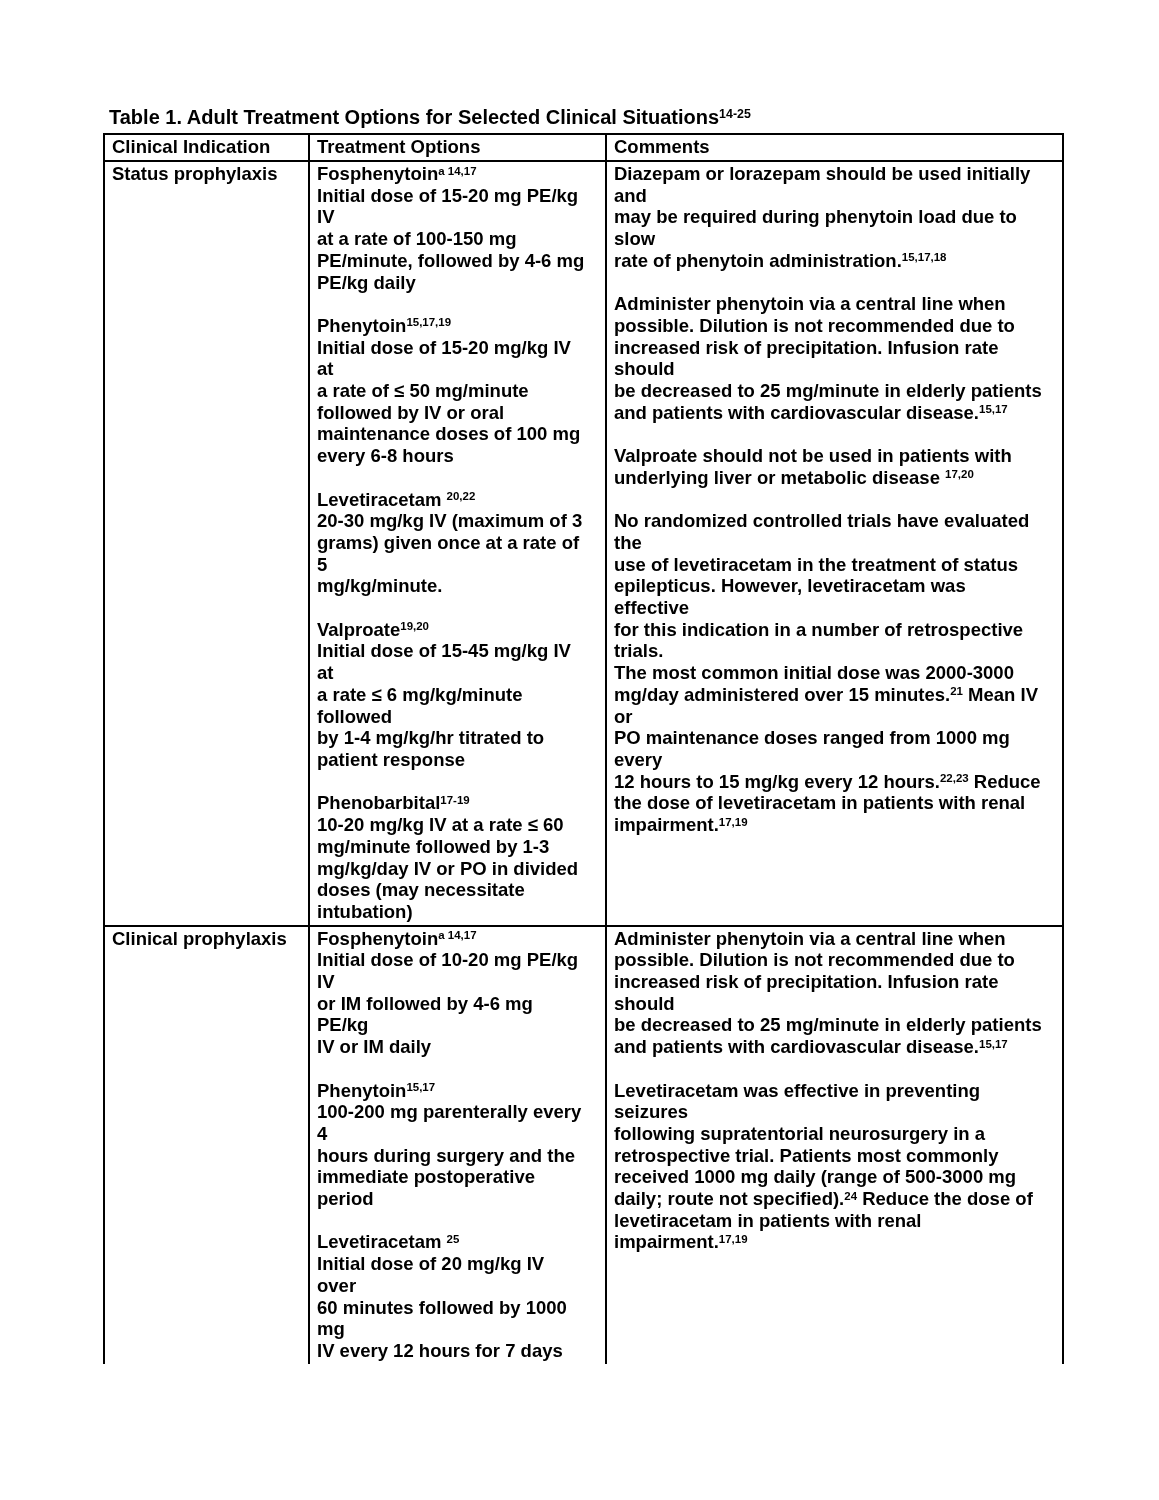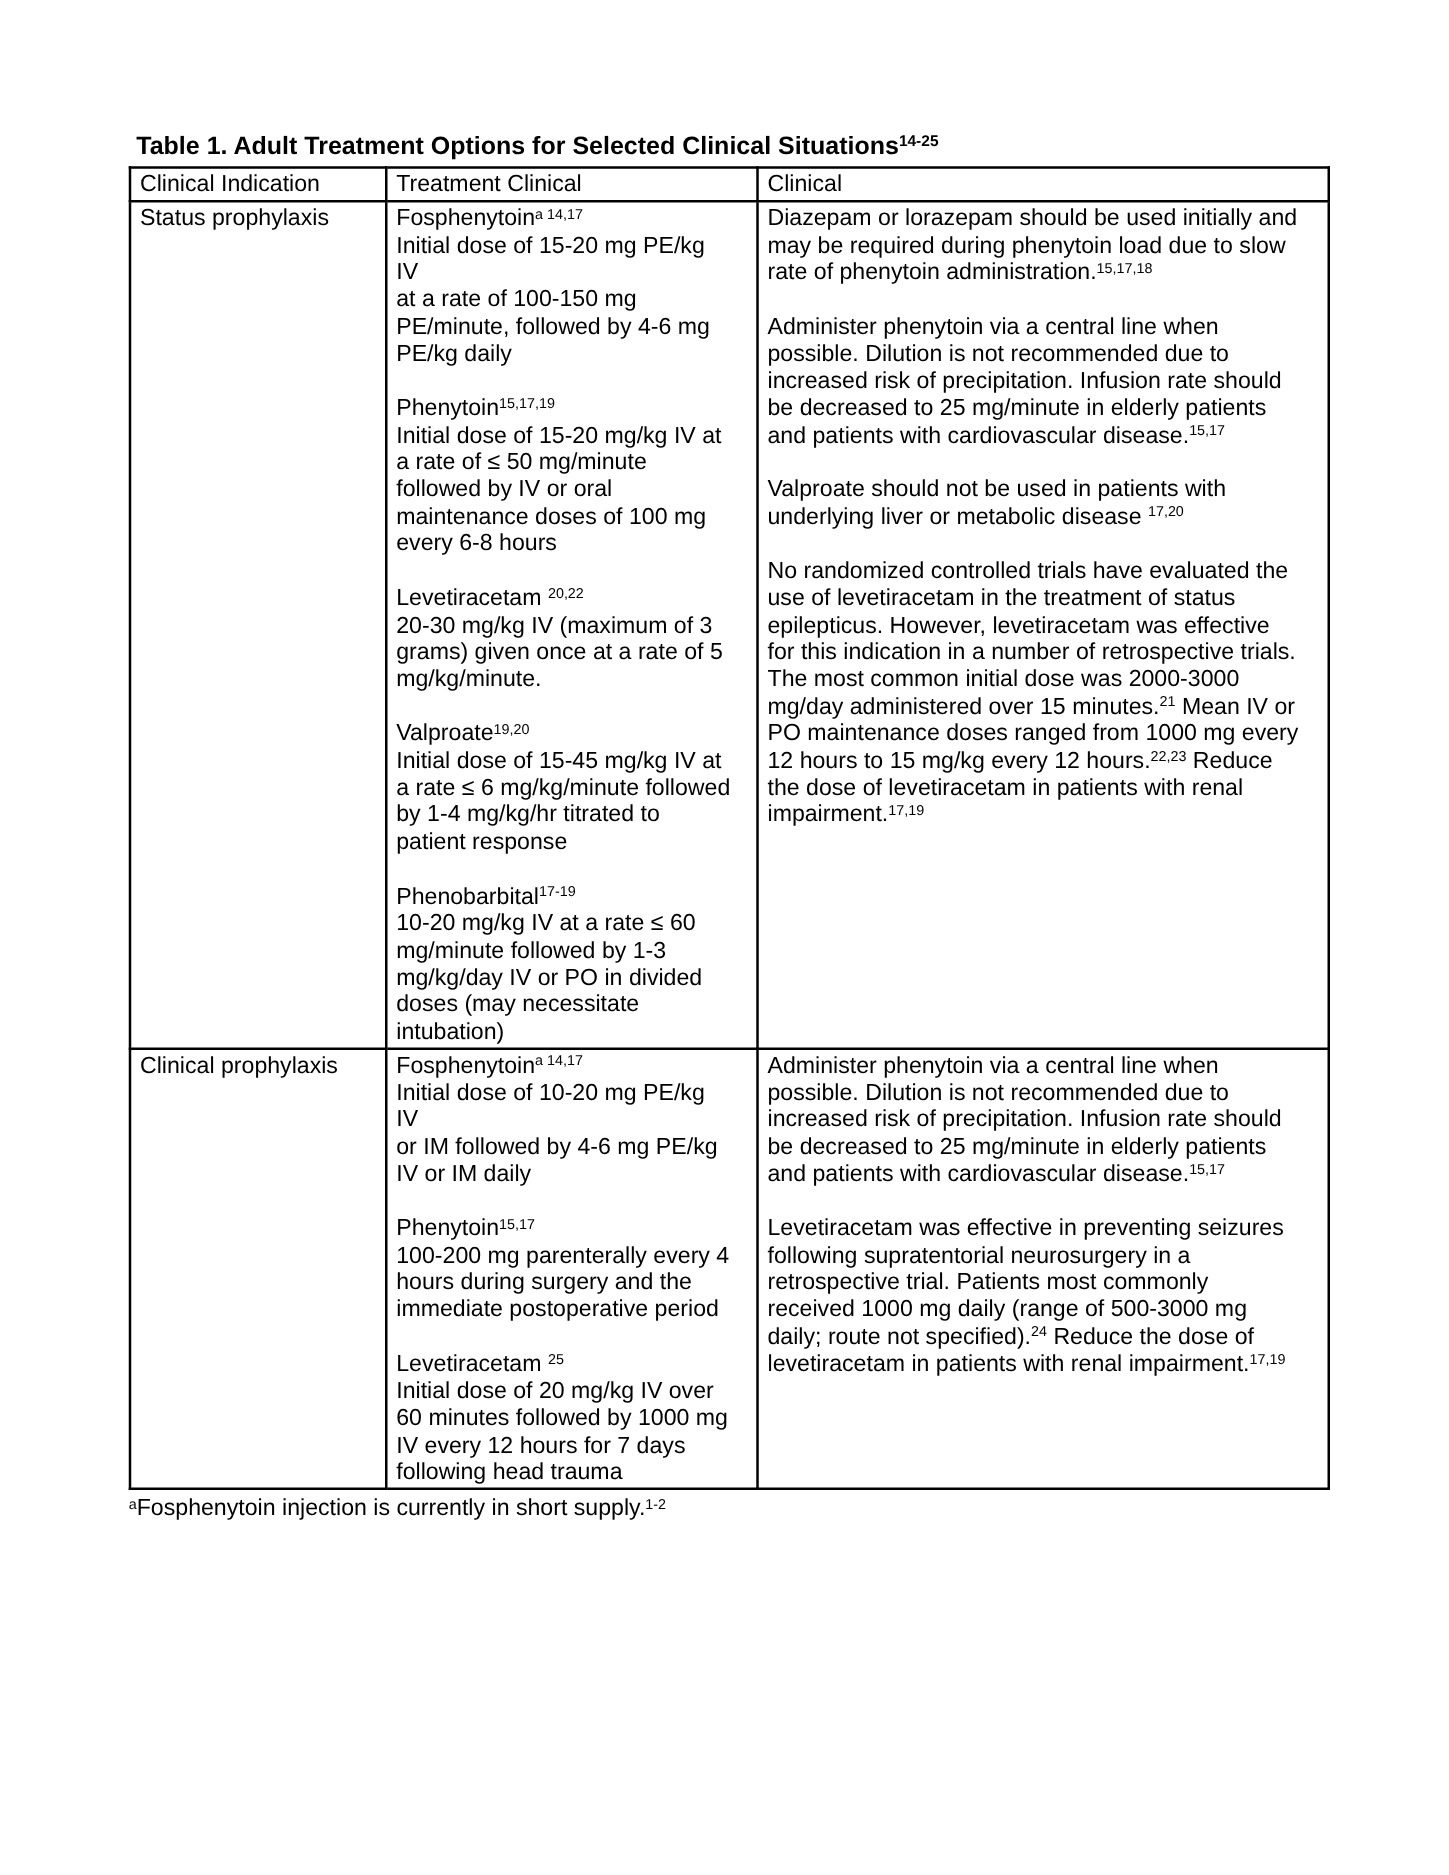--- a/index.html
+++ b/index.html
@@ -32,21 +32,21 @@
     font-size: 18.5px;
     line-height: 21.7px;
   }
   table.tbl col.c1 { width: 205px; }
   table.tbl col.c2 { width: 297px; }
   table.tbl col.c3 { width: 457px; }
   table.tbl th, table.tbl td {
     border: 2px solid #000000;
     vertical-align: top;
     text-align: left;
-    font-weight: normal;
+    font-weight: bold;
     padding: 1px 19px 2px 7px;
     overflow: hidden;
   }
   table.tbl th {
     height: 22px;
   }
   sup {
     font-size: 0.62em;
     line-height: 0;
     vertical-align: baseline;
@@ -69,22 +69,22 @@
 
   <table class="tbl">
     <colgroup>
       <col class="c1">
       <col class="c2">
       <col class="c3">
     </colgroup>
     <thead>
       <tr>
         <th>Clinical Indication</th>
-        <th>Treatment Clinical</th>
-        <th>Clinical</th>
+        <th>Treatment Options</th>
+        <th>Comments</th>
       </tr>
     </thead>
     <tbody>
       <tr>
         <td>Status prophylaxis</td>
         <td>Fosphenytoin<sup>a 14,17</sup><br>Initial dose of 15-20 mg PE/kg IV<br>at a rate of 100-150 mg<br>PE/minute, followed by 4-6 mg<br>PE/kg daily<br><br>Phenytoin<sup>15,17,19</sup><br>Initial dose of 15-20 mg/kg IV at<br>a rate of ≤ 50 mg/minute<br>followed by IV or oral<br>maintenance doses of 100 mg<br>every 6-8 hours<br><br>Levetiracetam <sup>20,22</sup><br>20-30 mg/kg IV (maximum of 3<br>grams) given once at a rate of 5<br>mg/kg/minute.<br><br>Valproate<sup>19,20</sup><br>Initial dose of 15-45 mg/kg IV at<br>a rate ≤ 6 mg/kg/minute followed<br>by 1-4 mg/kg/hr titrated to<br>patient response<br><br>Phenobarbital<sup>17-19</sup><br>10-20 mg/kg IV at a rate ≤ 60<br>mg/minute followed by 1-3<br>mg/kg/day IV or PO in divided<br>doses (may necessitate<br>intubation)</td>
         <td>Diazepam or lorazepam should be used initially and<br>may be required during phenytoin load due to slow<br>rate of phenytoin administration.<sup>15,17,18</sup><br><br>Administer phenytoin via a central line when<br>possible. Dilution is not recommended due to<br>increased risk of precipitation. Infusion rate should<br>be decreased to 25 mg/minute in elderly patients<br>and patients with cardiovascular disease.<sup>15,17</sup><br><br>Valproate should not be used in patients with<br>underlying liver or metabolic disease <sup>17,20</sup><br><br>No randomized controlled trials have evaluated the<br>use of levetiracetam in the treatment of status<br>epilepticus. However, levetiracetam was effective<br>for this indication in a number of retrospective trials.<br>The most common initial dose was 2000-3000<br>mg/day administered over 15 minutes.<sup>21</sup> Mean IV or<br>PO maintenance doses ranged from 1000 mg every<br>12 hours to 15 mg/kg every 12 hours.<sup>22,23</sup> Reduce<br>the dose of levetiracetam in patients with renal<br>impairment.<sup>17,19</sup></td>
       </tr>
       <tr>
         <td>Clinical prophylaxis</td>

